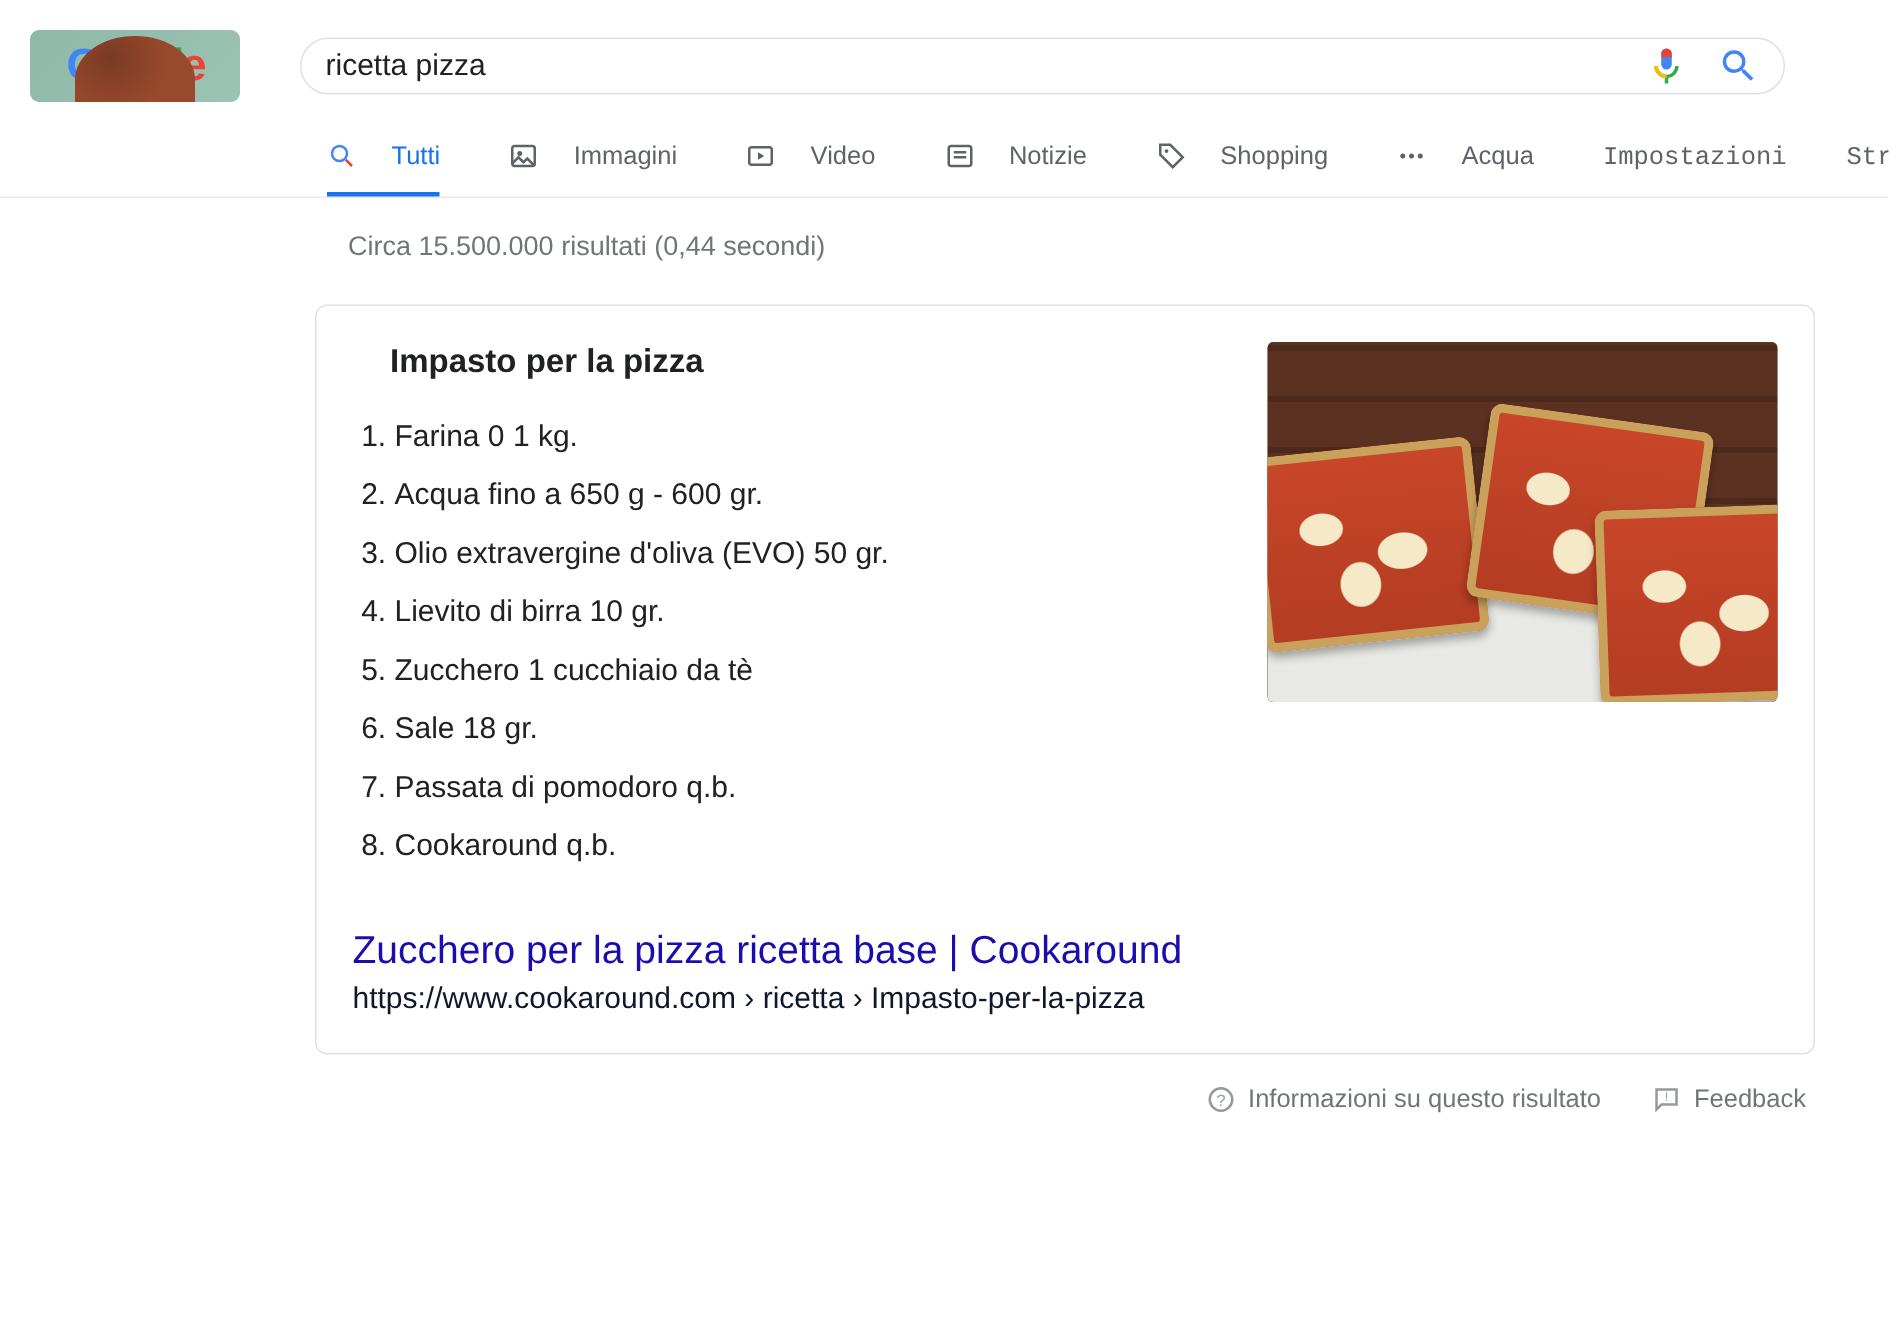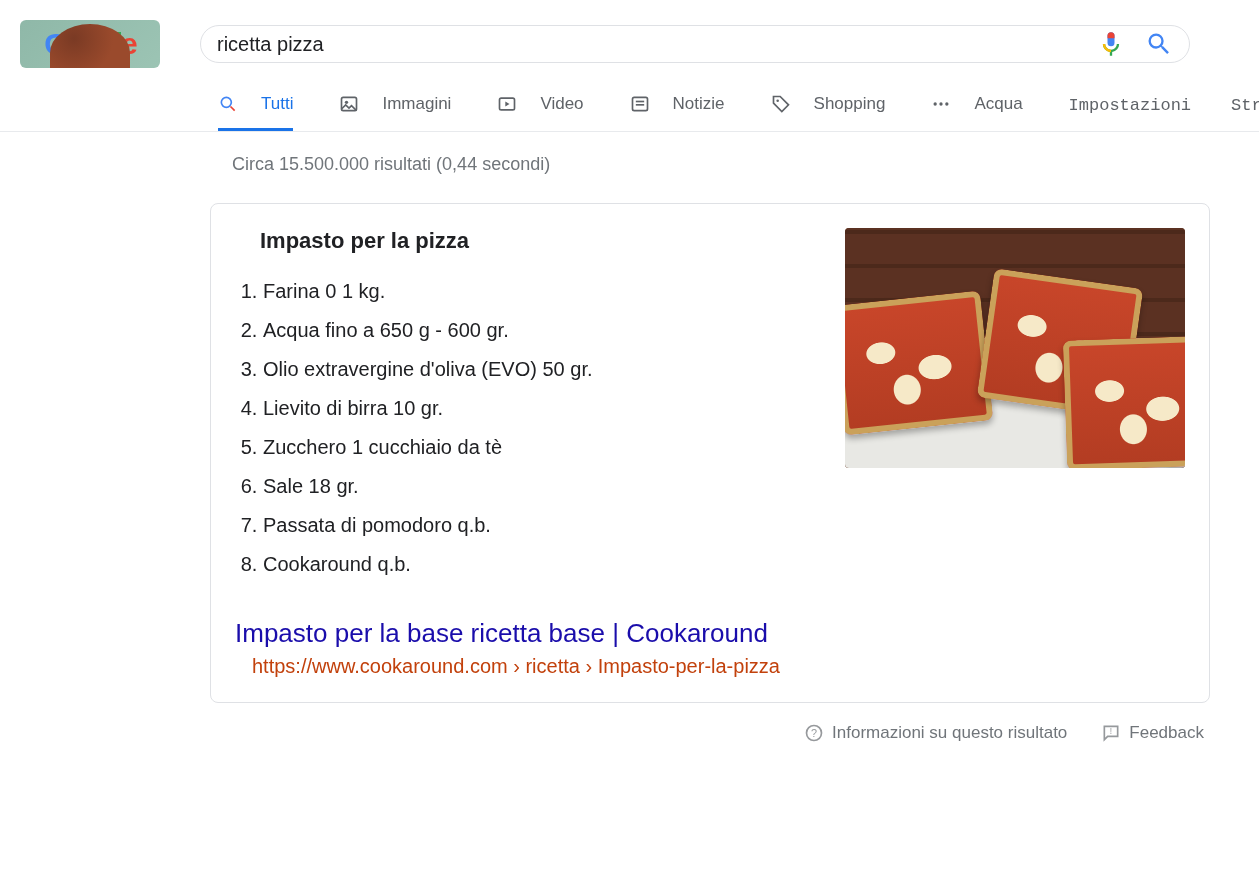--- a/index.html
+++ b/index.html
@@ -53,21 +53,21 @@
   .card-left { flex:1; }
   .card h3 { font-size:22px; font-weight:700; margin-bottom:18px;margin-left:25px; }
   .card ol { margin-left:28px; font-size:20px; color:#202124; }
   .card ol li { padding:8px 0; }
   .more { margin-top:18px; font-size:18px; }
   .more a { color:#1a0dab; text-decoration:none; }
   .more .dot { color:#70757a; margin:0 4px; }
   .more .date { color:#70757a; }
   .reslink { margin-top:34px; }
   .reslink a { color:#1a0dab; font-size:26px; text-decoration:none; }
-  .resurl { color:#c2410c; font-size:20px; margin-top:6px;margin-left:17px; }
+  .resurl { color:#0f172a; font-size:20px; margin-top:6px; }
   .thumb {
     width:340px; height:240px; margin-left:20px; border-radius:4px; overflow:hidden;
     background:#7a4a30; position:relative; flex-shrink:0;
   }
   .thumb .brick { position:absolute; inset:0;
     background:
       repeating-linear-gradient(0deg,#6b3a28 0 30px,#5a3020 30px 34px),
       repeating-linear-gradient(90deg,transparent 0 50px,#5a3020 50px 54px);
     filter:brightness(.85);
   }
@@ -179,21 +179,21 @@
         <li>Farina 0 1 kg.</li>
         <li>Acqua fino a 650 g - 600 gr.</li>
         <li>Olio extravergine d'oliva (EVO) 50 gr.</li>
         <li>Lievito di birra 10 gr.</li>
         <li>Zucchero 1 cucchiaio da tè</li>
         <li>Sale 18 gr.</li>
         <li>Passata di pomodoro q.b.</li>
         <li>Cookaround q.b.</li>
       </ol>
       <div class="reslink">
-        <a href="#">Impasto per la base ricetta base | Cookaround</a>
+        <a href="#">Zucchero per la pizza ricetta base | Cookaround</a>
       </div>
       <div class="resurl">https://www.cookaround.com › ricetta › Impasto-per-la-pizza</div>
     </div>
     <div class="thumb">
       <div class="brick"></div>
       <div class="plate"></div>
       <div class="slice s1"></div>
       <div class="slice s2"></div>
       <div class="slice s3"></div>
     </div>

